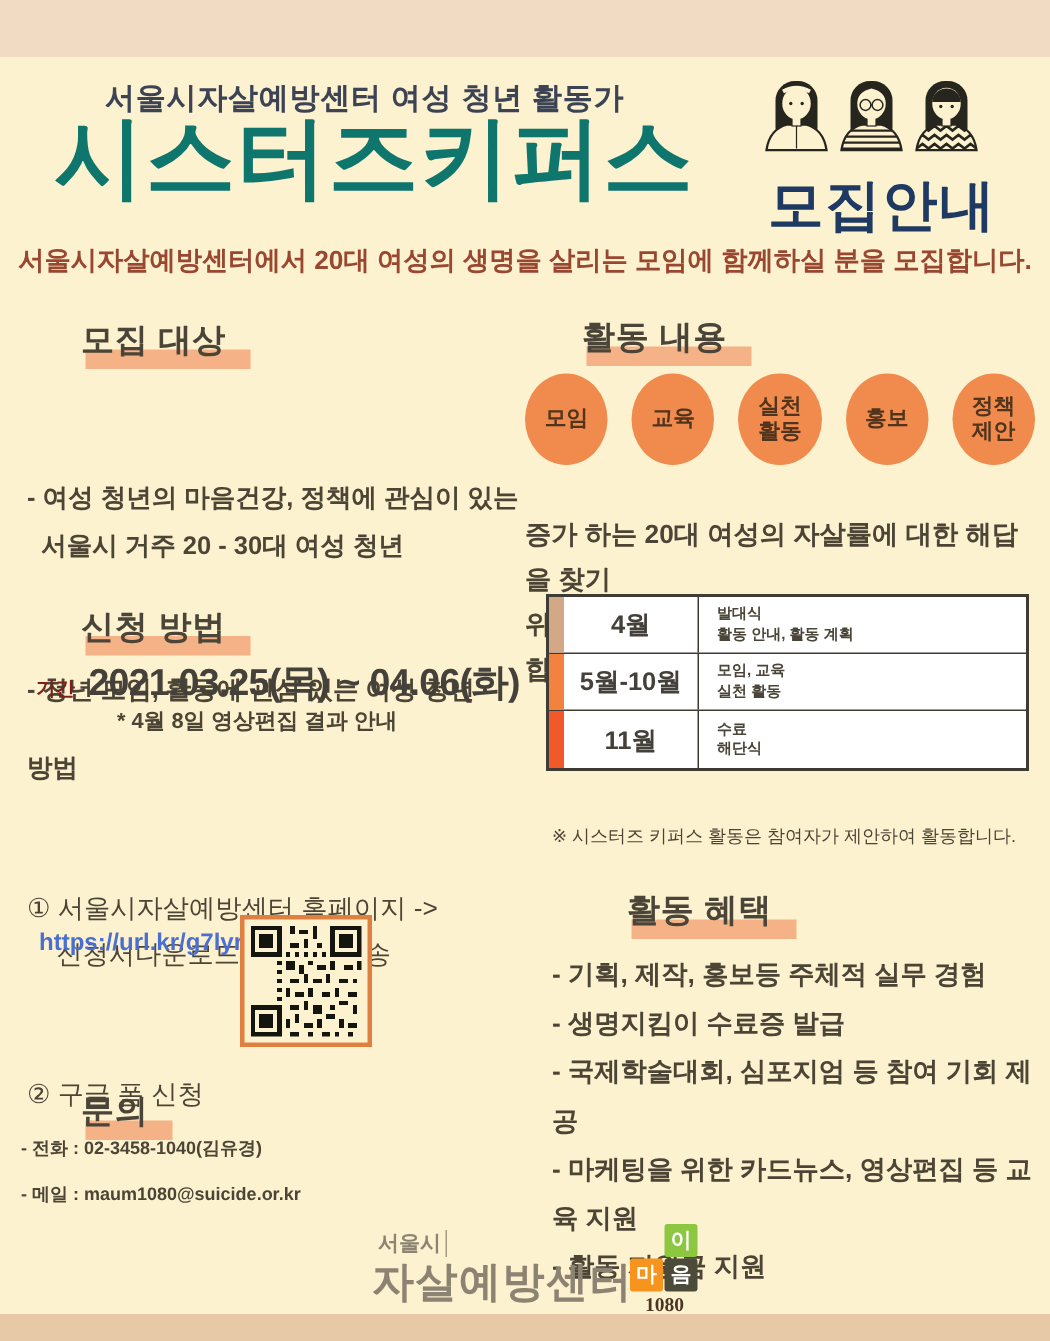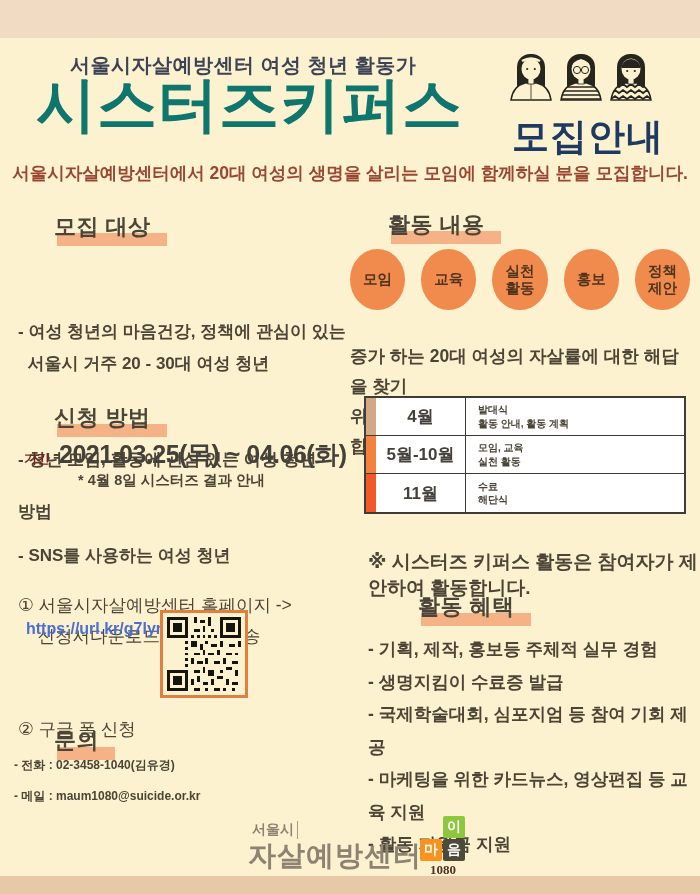--- a/index.html
+++ b/index.html
@@ -47,21 +47,21 @@
   .act-desc .accent { color:#e45b27; }
 
   .sched-table { position:absolute; left:364px; top:396px; width:322px; border:2px solid #3f3b35; background:#ffffff; }
   .sched-row { display:flex; height:38px; border-bottom:1.5px solid #3f3b35; }
   .sched-row:last-child { border-bottom:none; }
   .sched-row .strip { width:10px; height:100%; }
   .sched-row .month { width:90px; display:flex; align-items:center; justify-content:center;
                       font-size:17px; font-weight:700; color:#44403a; border-right:1.5px solid #3f3b35; }
   .sched-row .cont { flex:1; display:flex; align-items:center; padding-left:12px;
                      font-size:10px; font-weight:700; line-height:1.35; white-space:pre-line; color:#4a4538; }
-  .sched-note { position:absolute; left:368px; top:549px; font-size:19px; font-weight:700; }
+  .sched-note { position:absolute; left:368px; top:549px; font-size:12px; font-weight:400; }
   .benefit-list { position:absolute; left:368px; top:633px; font-size:17.5px; font-weight:700; line-height:32.5px; }
 
   
   .footer-org { position:absolute; left:248px; top:820px; color:#8d8372; }
   .footer-org .small { font-size:14px; font-weight:600; margin-left:4px; border-right:1px solid #a89a85; padding-right:3px; }
   .footer-org .large { font-size:28px; font-weight:700; letter-spacing:1px; margin-top:-2px; }
   .footer-org .en { margin-top:3px; font-size:7px; color:#cdb894; display:flex; align-items:center; gap:4px; }
   .footer-org .dash { display:inline-block; width:16px; height:3px; background:#f0a040; }
   .logo-blocks { position:absolute; left:420px; top:816px; width:46px; height:58px; }
   .blk { position:absolute; width:22px; height:22px; display:flex; align-items:center; justify-content:center;
@@ -140,31 +140,30 @@
   <div class="description">서울시자살예방센터에서 20대 여성의 생명을 살리는 모임에 함께하실 분을 모집합니다.</div>
 
   <div class="sec-h" style="left:18px; top:212px;">
     <span class="hl"></span>
     <span class="lbl">모집 대상</span>
   </div>
   <div class="target-list">
     <div>- 여성 청년의 마음건강, 정책에 관심이 있는
   서울시 거주 20 - 30대 여성 청년</div>
     <div>- 청년 모임, 활동에 관심 있는 여성 청년</div>
-    <div>- SNS를 사용하는 여성 청년</div>
   </div>
 
   <div class="sec-h" style="left:18px; top:403px;">
     <span class="hl"></span>
     <span class="lbl">신청 방법</span>
   </div>
   <div class="period-row">
     <span class="period-label">기간</span><span class="period-value">2021.03.25(목) ~ 04.06(화)</span>
   </div>
-  <div class="period-note">* 4월 8일 시스터즈 결과 안내</div>
+  <div class="period-note">* 4월 8일 영상편집 결과 안내</div>
   <div class="method-label">방법</div>
   <div class="method-steps">
     <div>① 서울시자살예방센터 홈페이지 -&gt;
     신청서다운로드 -&gt; 메일 발송</div>
     <div>② 구글 폼 신청</div>
   </div>
   <a class="apply-link" href="#">https://url.kr/g7lyr1</a>
 
   <div class="qr-box">
     <svg viewBox="0 0 25 25" fill="#15150f">

